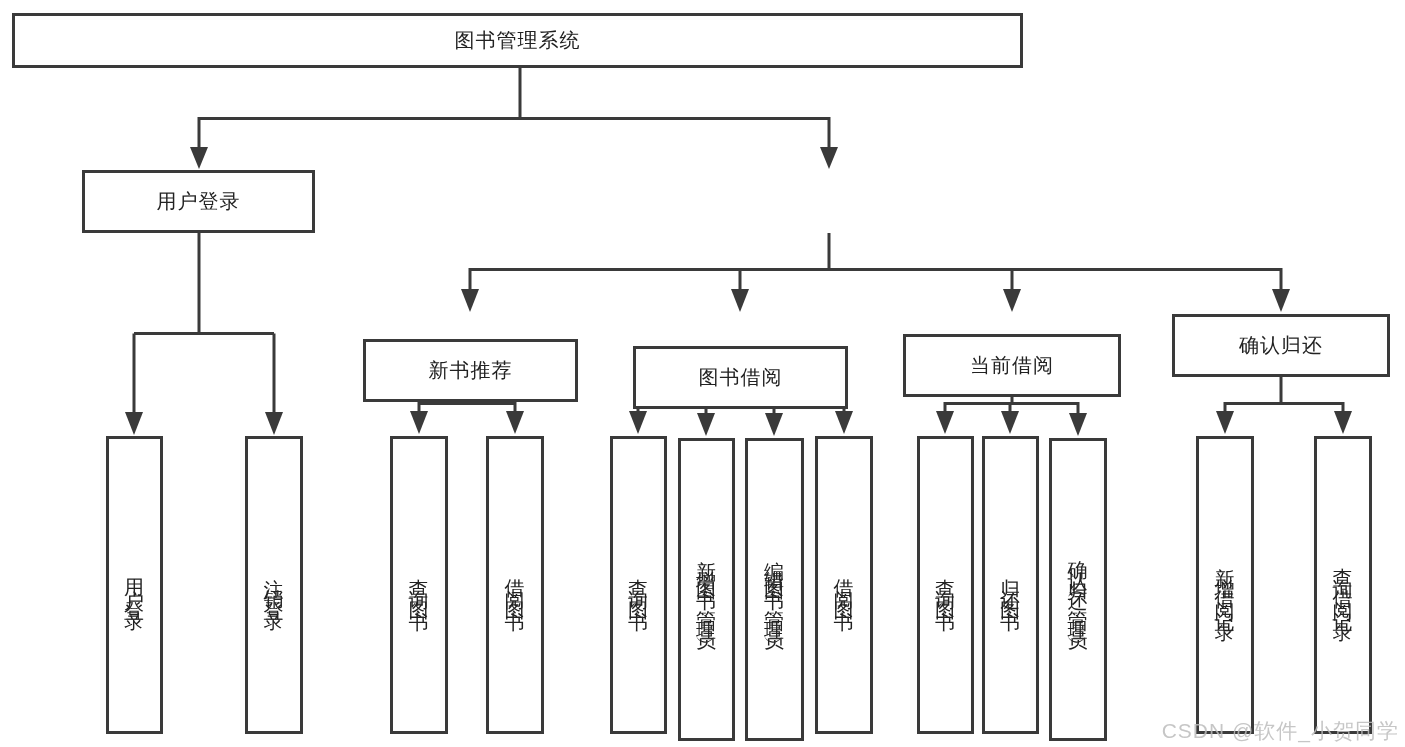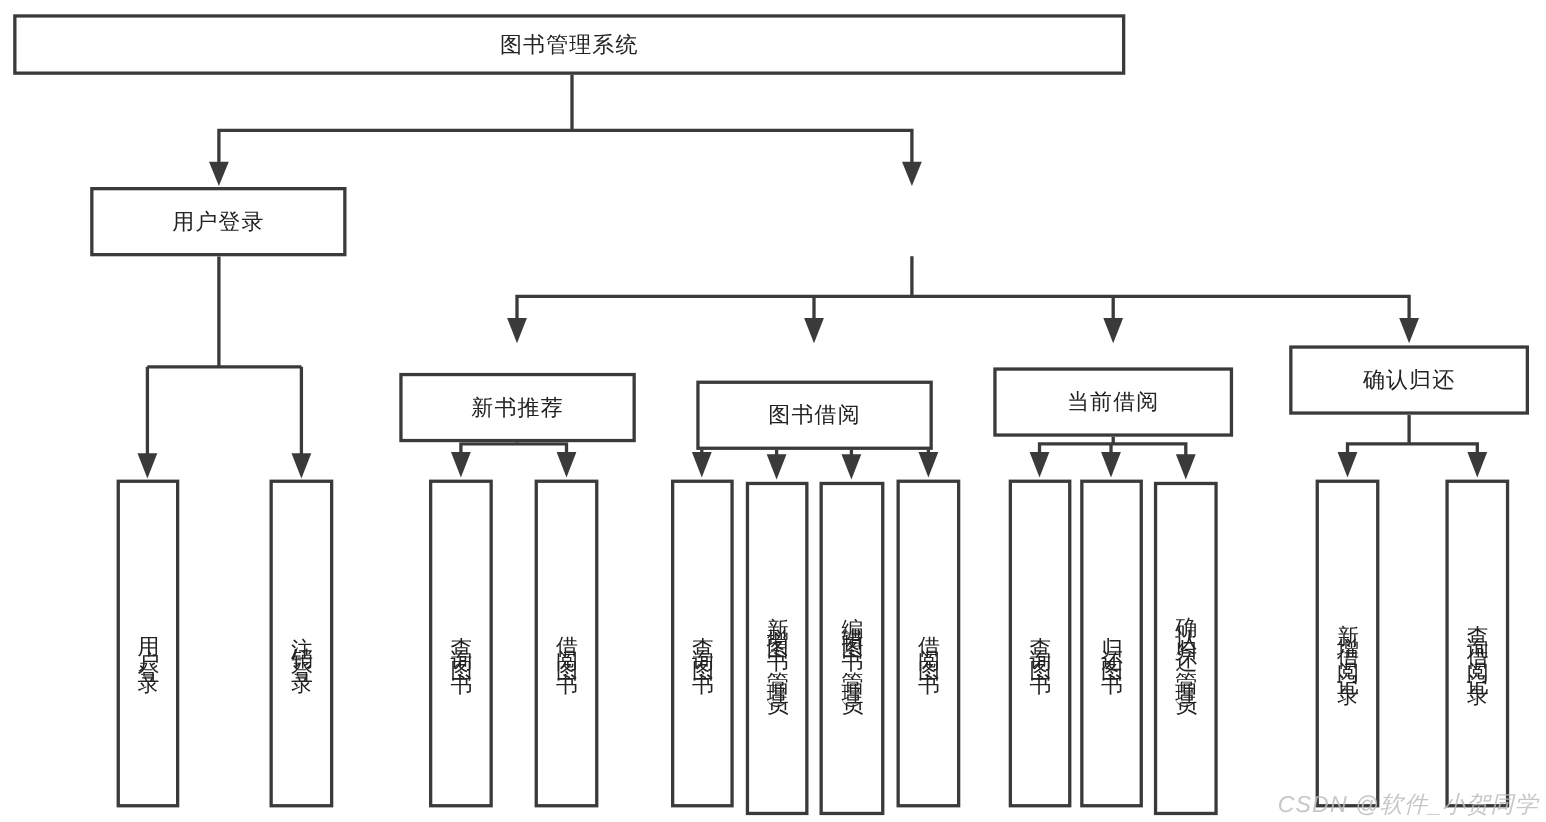--- a/index.html
+++ b/index.html
@@ -37,21 +37,20 @@
   .watermark {
     position: absolute;
     right: 6px;
     bottom: 2px;
     font-size: 21px;
     color: #bdbdbd;
     opacity: 0.85;
     z-index: 5;
     letter-spacing: 1px;
     white-space: nowrap;
-    font-style: italic;
   }
 
   
   #n-root        { left: 12px;   top: 13px;  width: 1011px; height: 55px; }
   #n-user-login  { left: 82px;   top: 170px; width: 233px;  height: 63px; }
   #n-book-mgmt   { left: 712px;  top: 170px; width: 235px;  height: 63px; }
   #n-g-newbook   { left: 363px;  top: 328px; width: 215px;  height: 63px; margin-top: 11px; }
   #n-g-borrow    { left: 633px;  top: 314px; width: 215px;  height: 63px; margin-top: 32px; }
   #n-g-current   { left: 903px;  top: 314px; width: 218px;  height: 63px; margin-top: 20px; }
   #n-g-records   { left: 1172px; top: 314px; width: 218px;  height: 63px; }

